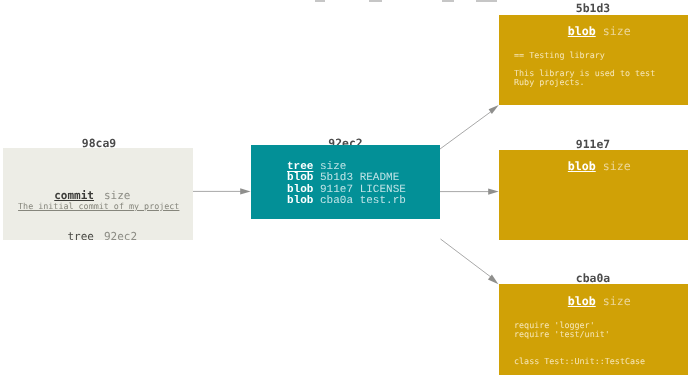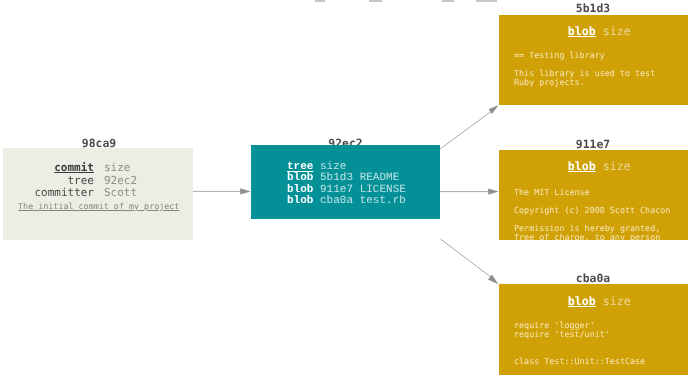--- a/index.html
+++ b/index.html
@@ -21,21 +21,21 @@
   .tree-box{background:#039097;}
   .blob-box{background:#d0a106;}
 
   .rows{position:absolute;white-space:pre;font-size:11px;line-height:11.9px;}
   .rows .line{display:block;white-space:pre;}
   .k{font-weight:bold;}
   .u{text-decoration:underline;}
 
   
   .commit-rows{left:0;width:190px;top:14.4px;line-height:12.2px;}
-  .commit-rows .line{text-align:left;}
+  .commit-rows .line{text-align:left;margin-top:28px;}
   .commit-rows .k{color:#4a4a45;display:inline-block;width:60px;text-align:right;
       margin-left:31px;font-weight:normal;}
   .commit-rows .u{color:#3b3b38;font-weight:bold;}
   .commit-rows .v{color:#8d8d85;display:inline-block;text-align:left;margin-left:10px;}
   .commit-msg{position:absolute;left:1.5px;right:0;font-size:8.4px;color:#86867c;
       text-align:center;white-space:pre;line-height:9px;}
 
   
   .tree-rows{left:36px;top:16.6px;line-height:11.5px;}
   .tree-rows .u{text-underline-offset:1.5px;}
@@ -88,26 +88,20 @@
     <div class="blob-head" style="top:11px;"><span class="k">blob</span> <span class="v">size</span></div>
     <div class="blob-body" style="left:15px;top:36px;">== Testing library
 
 This library is used to test
 Ruby projects.</div>
   </div>
 
   <div class="node-label" style="left:499px;top:139px;width:188px;">911e7</div>
   <div class="node blob-box" style="left:499px;top:149.5px;width:188.5px;height:90px;">
     <div class="blob-head" style="top:11px;"><span class="k">blob</span> <span class="v">size</span></div>
-    <div class="blob-body" style="left:15px;top:38px;">The MIT License
-
-Copyright (c) 2008 Scott Chacon
-
-Permission is hereby granted,
-free of charge, to any person</div>
   </div>
 
   <div class="node-label" style="left:499px;top:273px;width:188px;">cba0a</div>
   <div class="node blob-box" style="left:499px;top:284px;width:188.5px;height:90.5px;">
     <div class="blob-head" style="top:12px;"><span class="k">blob</span> <span class="v">size</span></div>
     <div class="blob-body" style="left:15px;top:37px;">require 'logger'
 require 'test/unit'
 
 
 class Test::Unit::TestCase</div>

